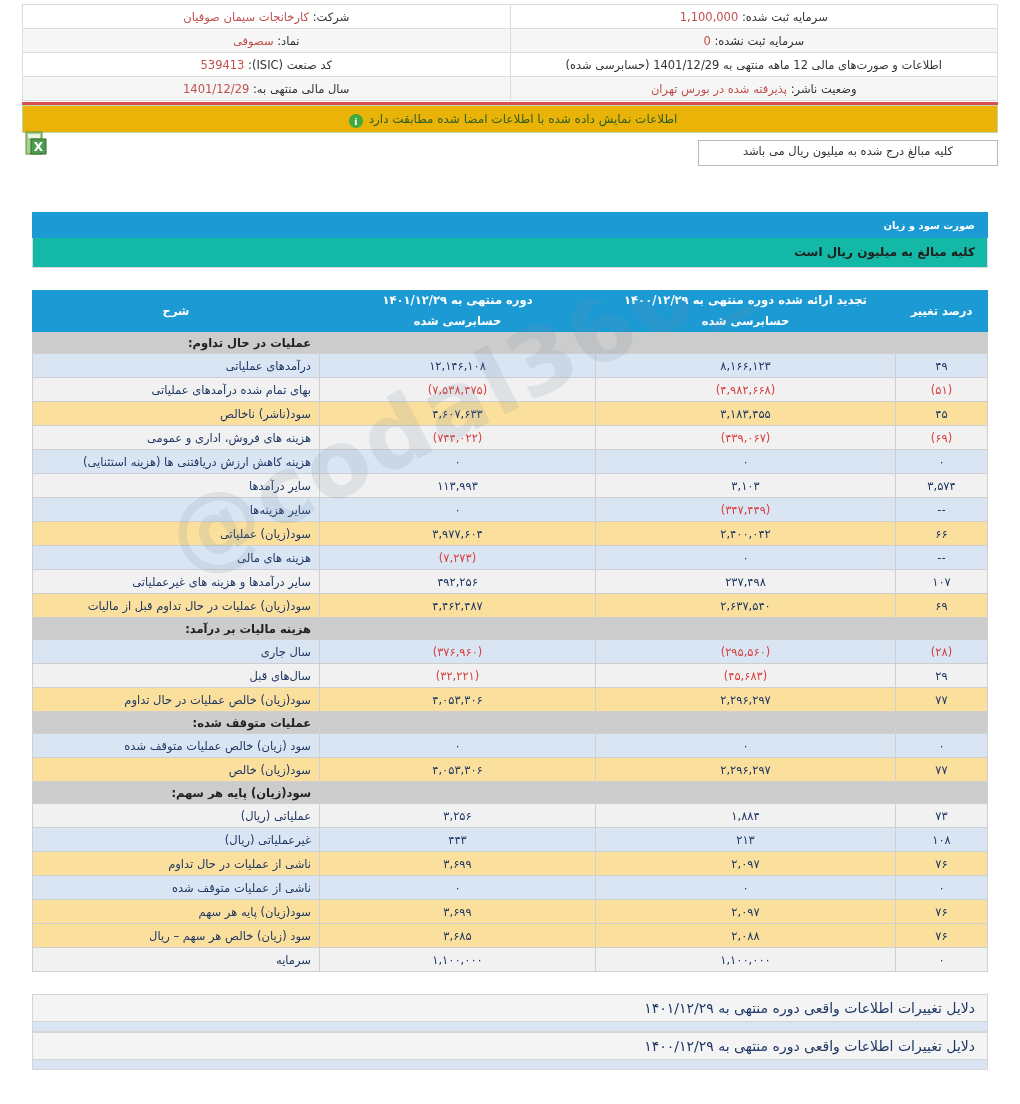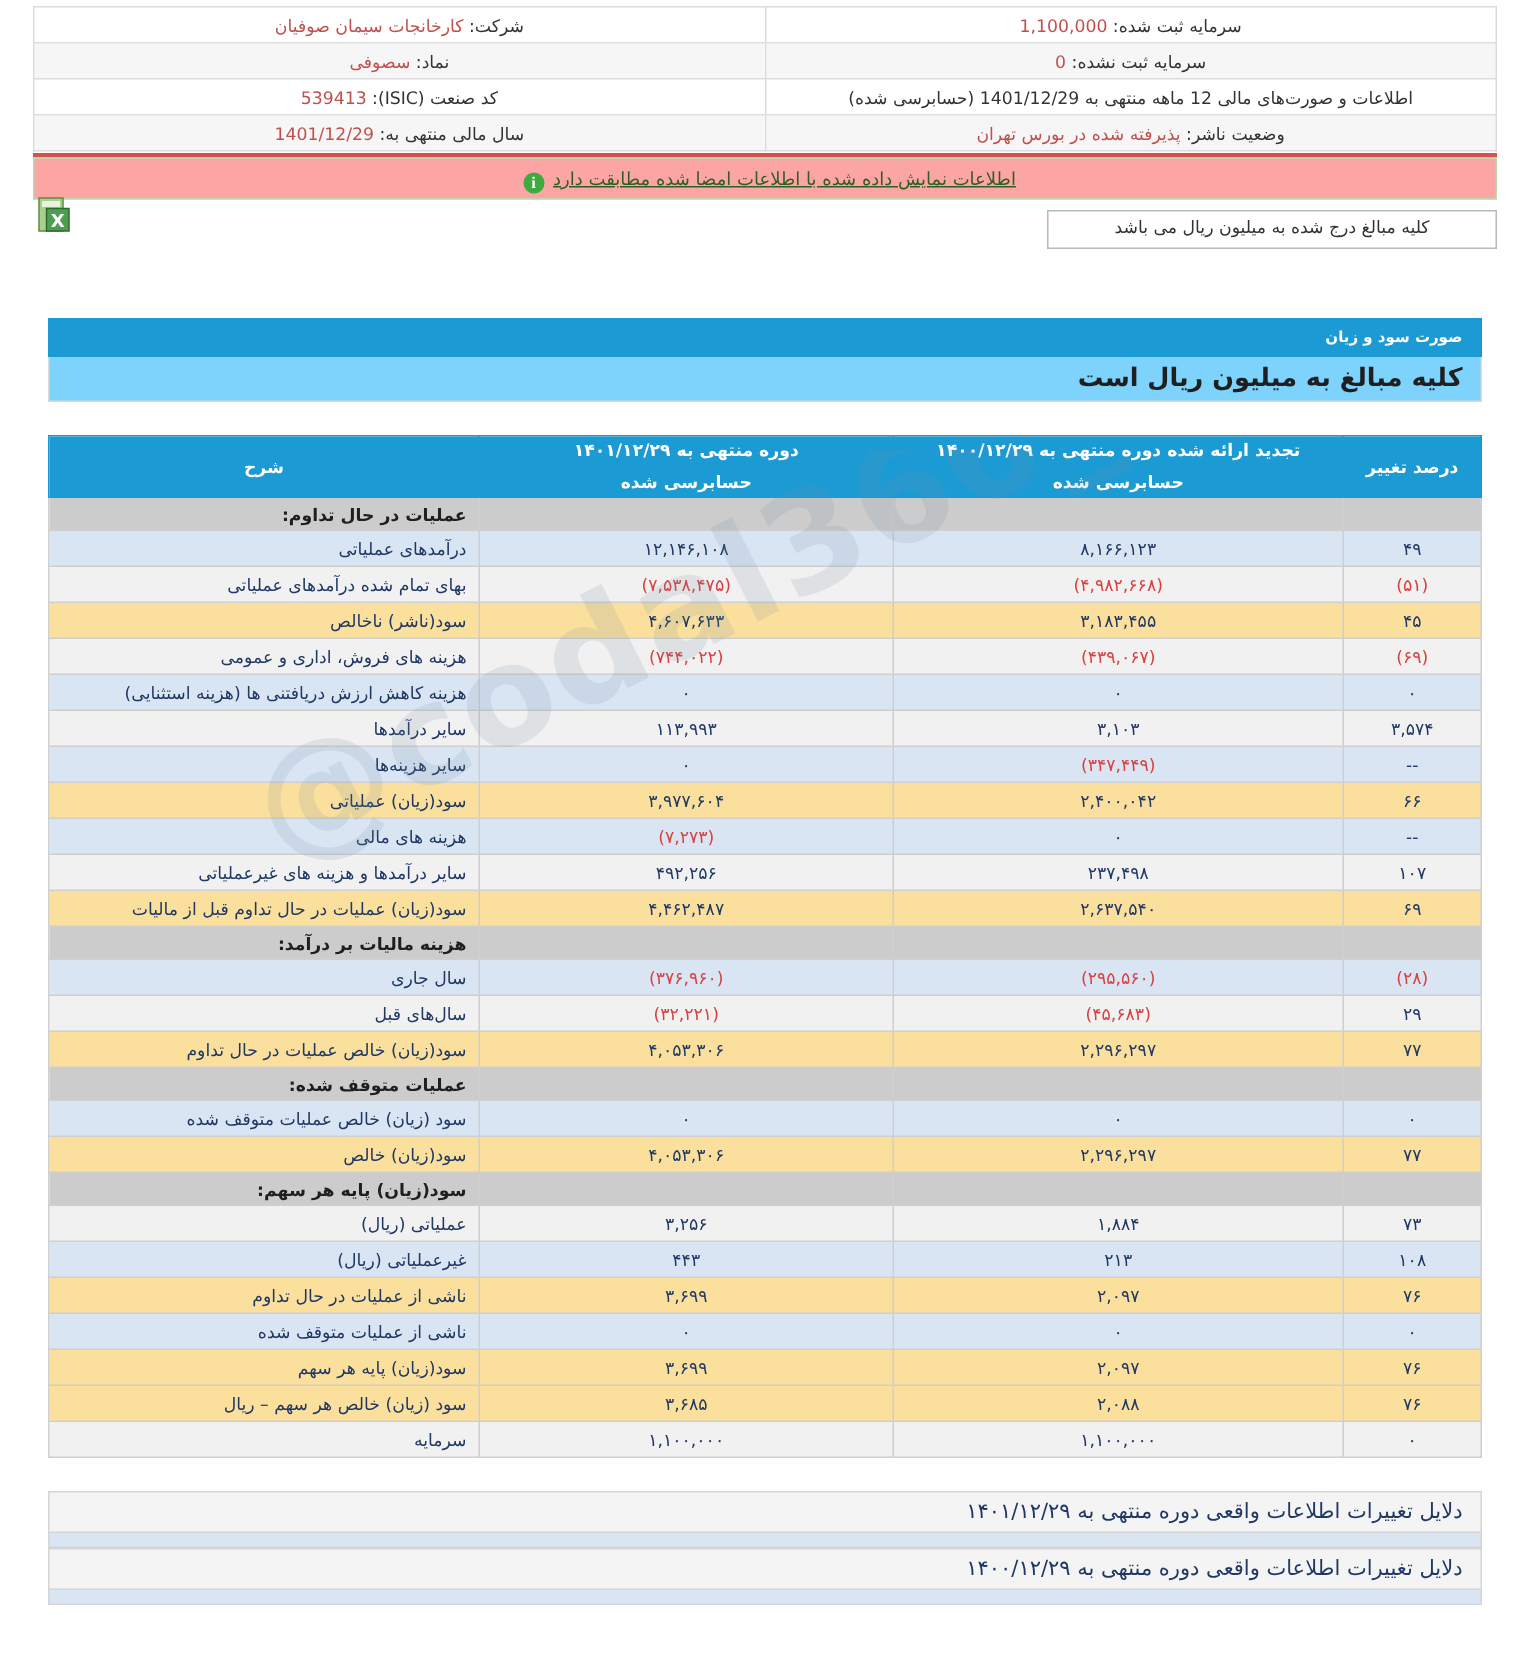--- a/index.html
+++ b/index.html
@@ -63,28 +63,27 @@
   .val { color: #c0504d; }
 
   .redline {
     height: 3px;
     background: #d94f4f;
     margin: 1px 22px 0 22px;
   }
 
   .greenbar {
     margin: 0 22px;
-    background: #fca5a5;
+    background: #eab308;
     border: 1px solid #bcd9ae;
     height: 28px;
     line-height: 26px;
     text-align: center;
     font-size: 12px;
     color: #2e5e22;
-    text-decoration: underline;
   }
   .greenbar .infoicon {
     display: inline-block;
     width: 14px; height: 14px;
     border-radius: 50%;
     background: #3faa3f;
     color: #fff;
     font-size: 11px;
     font-weight: bold;
     line-height: 14px;
@@ -128,26 +127,26 @@
     font-size: 10px;
     height: 26px;
     line-height: 26px;
     padding: 0 12px;
     text-align: right;
     border: 1px solid #1b9ad4;
   }
   .stmt-sub {
     border: 1px solid #d9d9d9;
     border-top: none;
-    background: #7dd3fc;
+    background: #14b8a6;
     height: 30px;
     line-height: 29px;
     padding: 0 12px;
     font-weight: bold;
-    font-size: 17px;
+    font-size: 12px;
     color: #1f1f1f;
     text-align: right;
   }
 
   
   .tblwrap { margin: 22px 32px 0 32px; }
   table.fin {
     width: 100%;
     border-collapse: collapse;
     table-layout: fixed;

